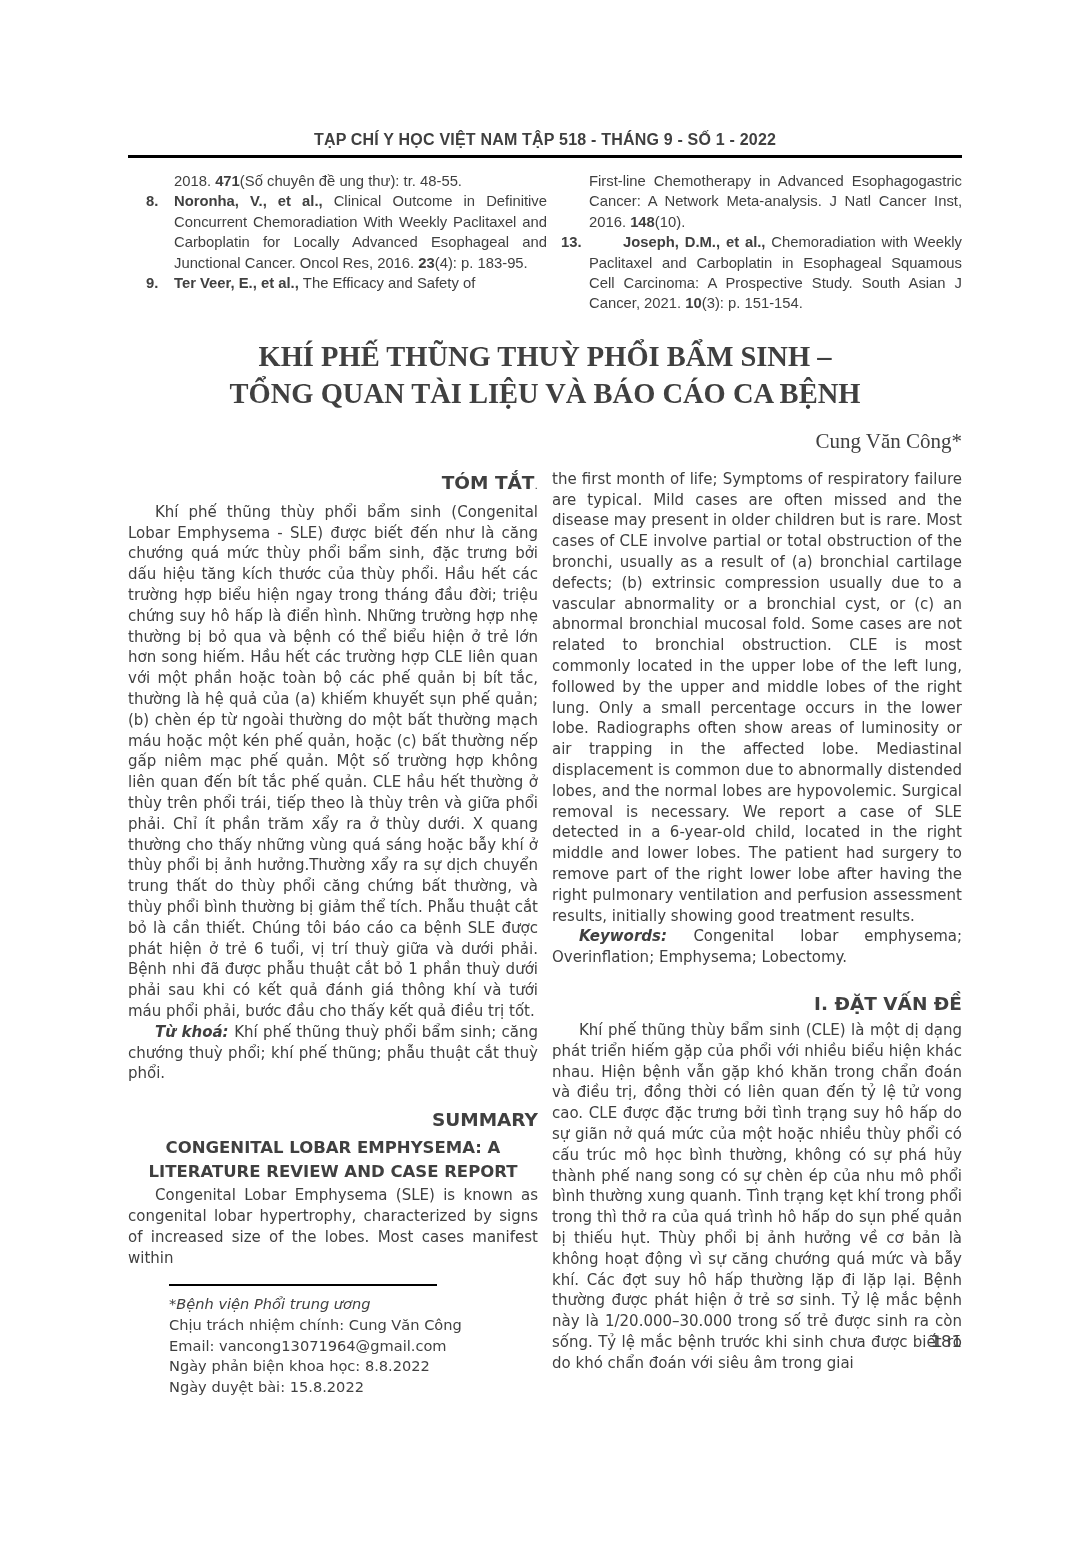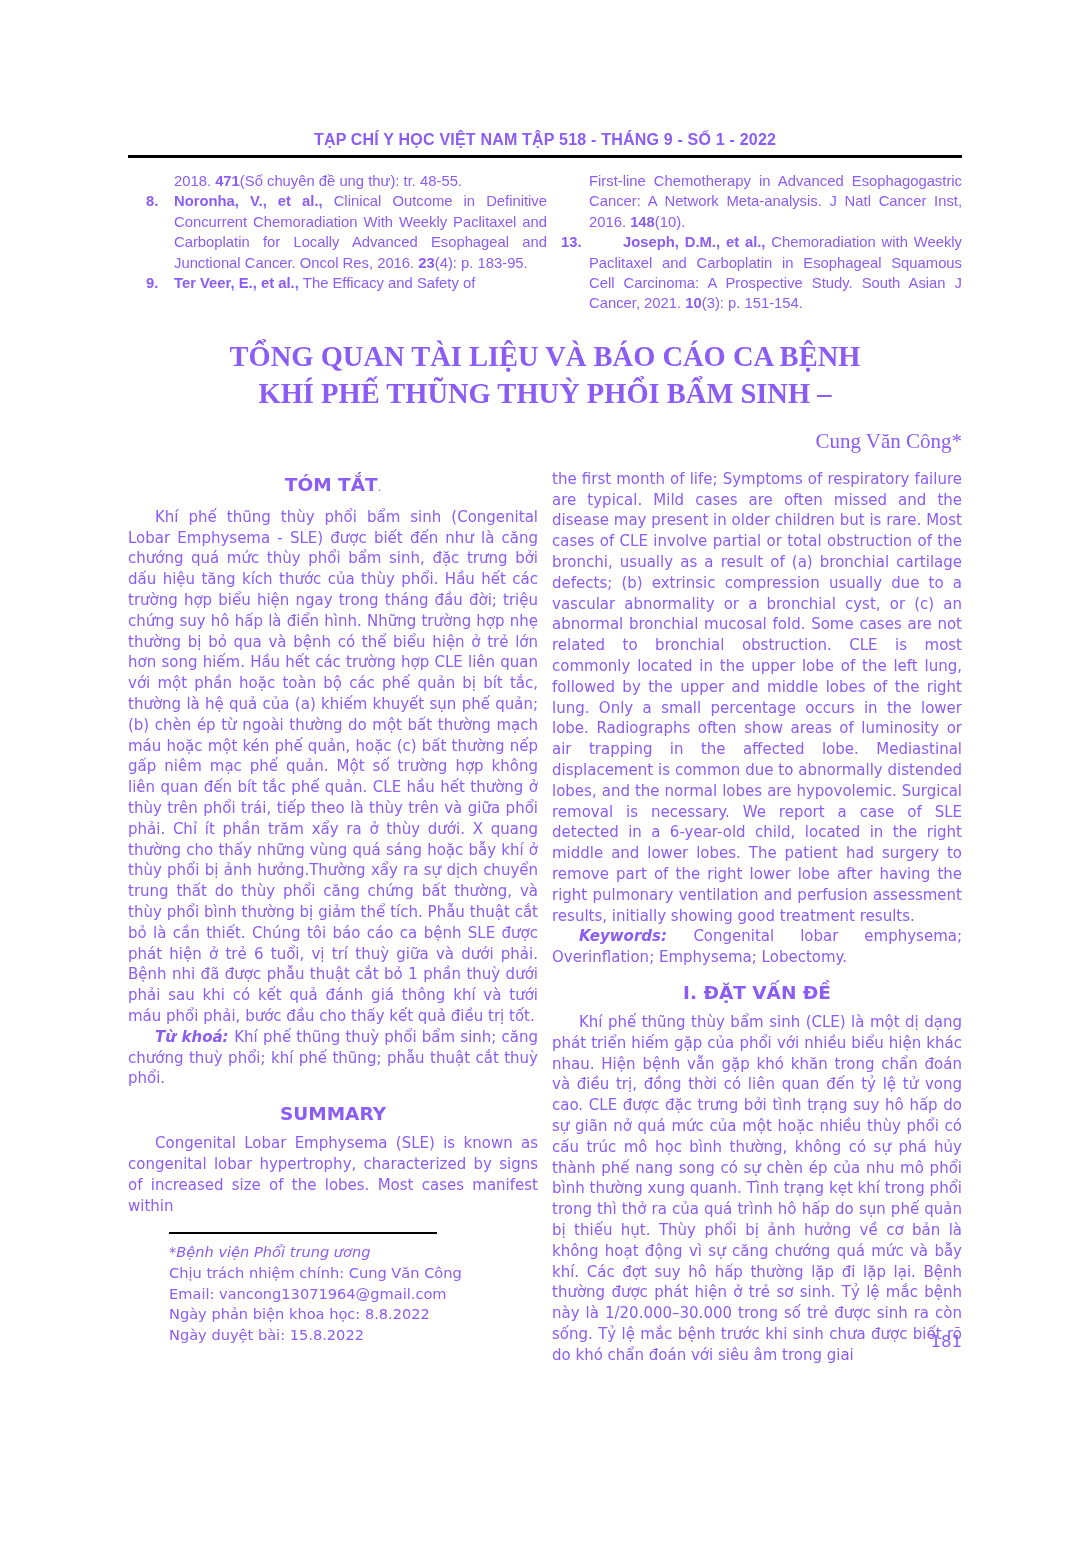--- a/index.html
+++ b/index.html
@@ -1,18 +1,18 @@
 <!DOCTYPE html>
 <html lang="vi"><head>
 <meta charset="utf-8">
 <style>
   html,body { margin:0; padding:0; background:#fff; }
   .page {
     position:relative; width:1090px; height:1541px; background:#ffffff;
-    font-family:"DejaVu Sans", sans-serif; color:#8b5cf6; overflow:hidden;
+    font-family:"DejaVu Sans", sans-serif; color:#404040; overflow:hidden;
   }
   .content { position:absolute; left:128px; top:130px; width:834px; }
 
   .header {
     text-align:center; font-family:"Liberation Sans", sans-serif;
     font-weight:bold; font-size:16px; line-height:20px; letter-spacing:0.2px;
   }
   .header-rule { border:none; border-top:3px solid #000; margin:5px 0 0 0; }
 
   .cols { display:flex; gap:14px; }
@@ -38,24 +38,24 @@
   .author {
     margin-top:17px; text-align:right;
     font-family:"Liberation Serif", serif; font-weight:normal; font-size:21px;
   }
 
   .body-cols { margin-top:15px; font-size:15px; line-height:20.8px; text-align:justify; }
   .body-cols p { margin:0; }
   .indent { text-indent:27px; }
 
   .h-sec {
-    font-size:18.5px; font-weight:bold; line-height:32px;
-    margin:0 0 3px 0; text-align:center; text-indent:0;
+    font-size:18.5px; font-weight:bold; line-height:27px;
+    margin:0 0 3px 0; text-align:right; text-indent:0;
   }
-  .h-sec.mt { margin-top:9px; }
+  .h-sec.mt { margin-top:22px; }
   .h-dot { font-size:11px; font-weight:normal; }
 
   .center-bold {
     font-weight:bold; text-align:center; text-indent:0;
     font-size:16.5px; line-height:24px; margin-bottom:1px !important;
   }
 
   .footnote { margin-top:16px; font-size:14.6px; line-height:20.6px; text-align:left;margin-left:41px; }
   .fn-rule { width:268px; border:none; border-top:2px solid #000; margin:0 0 8px 0; }
   .fn-aff { font-style:italic; }
@@ -91,34 +91,35 @@
       <div class="col">
         <p class="ref-cont"><span>First-line Chemotherapy in Advanced Esophagogastric Cancer: A Network Meta-analysis. J Natl Cancer Inst, 2016. </span><span style="font-weight: bold;">148</span><span>(10).</span></p>
         <div class="ref-item tabbed">
           <span class="ref-num">13.</span>
           <span><span style="font-weight: bold;">Joseph, D.M., et al., </span><span>Chemoradiation with Weekly Paclitaxel and Carboplatin in Esophageal Squamous Cell Carcinoma: A Prospective Study. South Asian J Cancer, 2021. </span><span style="font-weight: bold;">10</span><span>(3): p. 151-154.</span></span>
         </div>
       </div>
     </div>
 
     <h1 class="title">
+      <span>KHÍ PHẾ THŨNG THUỲ PHỔI BẨM SINH –</span>
       <span>TỔNG QUAN TÀI LIỆU VÀ BÁO CÁO CA BỆNH</span>
-      <span>KHÍ PHẾ THŨNG THUỲ PHỔI BẨM SINH –</span>
     </h1>
 
     <div class="author">Cung Văn Công*</div>
 
     <div class="cols body-cols">
 
       <div class="col">
         <h2 class="h-sec"><span>TÓM TẮT</span><span class="h-dot">.</span></h2>
         <p class="indent">Khí phế thũng thùy phổi bẩm sinh (Congenital Lobar Emphysema - SLE) được biết đến như là căng chướng quá mức thùy phổi bẩm sinh, đặc trưng bởi dấu hiệu tăng kích thước của thùy phổi. Hầu hết các trường hợp biểu hiện ngay trong tháng đầu đời; triệu chứng suy hô hấp là điển hình. Những trường hợp nhẹ thường bị bỏ qua và bệnh có thể biểu hiện ở trẻ lớn hơn song hiếm. Hầu hết các trường hợp CLE liên quan với một phần hoặc toàn bộ các phế quản bị bít tắc, thường là hệ quả của (a) khiếm khuyết sụn phế quản; (b) chèn ép từ ngoài thường do một bất thường mạch máu hoặc một kén phế quản, hoặc (c) bất thường nếp gấp niêm mạc phế quản. Một số trường hợp không liên quan đến bít tắc phế quản. CLE hầu hết thường ở thùy trên phổi trái, tiếp theo là thùy trên và giữa phổi phải. Chỉ ít phần trăm xẩy ra ở thùy dưới. X quang thường cho thấy những vùng quá sáng hoặc bẫy khí ở thùy phổi bị ảnh hưởng.Thường xẩy ra sự dịch chuyển trung thất do thùy phổi căng chứng bất thường, và thùy phổi bình thường bị giảm thể tích. Phẫu thuật cắt bỏ là cần thiết. Chúng tôi báo cáo ca bệnh SLE được phát hiện ở trẻ 6 tuổi, vị trí thuỳ giữa và dưới phải. Bệnh nhi đã được phẫu thuật cắt bỏ 1 phần thuỳ dưới phải sau khi có kết quả đánh giá thông khí và tưới máu phổi phải, bước đầu cho thấy kết quả điều trị tốt.</p>
         <p class="indent"><span style="font-weight: bold; font-style: italic;">Từ khoá: </span><span>Khí phế thũng thuỳ phổi bẩm sinh; căng chướng thuỳ phổi; khí phế thũng;  phẫu thuật cắt thuỳ phổi.</span></p>
 
         <h2 class="h-sec mt">SUMMARY</h2>
+        <p class="center-bold">CONGENITAL LOBAR EMPHYSEMA: A LITERATURE REVIEW AND CASE REPORT</p>
         <p class="indent">Congenital Lobar Emphysema (SLE) is known as congenital lobar hypertrophy, characterized by signs of increased size of the lobes. Most cases manifest within</p>
 
         <div class="footnote">
           <hr class="fn-rule">
           <p class="fn-aff">*Bệnh viện Phổi trung ương</p>
           <p>Chịu trách nhiệm chính: Cung Văn Công</p>
           <p>Email: vancong13071964@gmail.com</p>
           <p>Ngày phản biện khoa học: 8.8.2022</p>
           <p>Ngày duyệt bài: 15.8.2022</p>
         </div>

